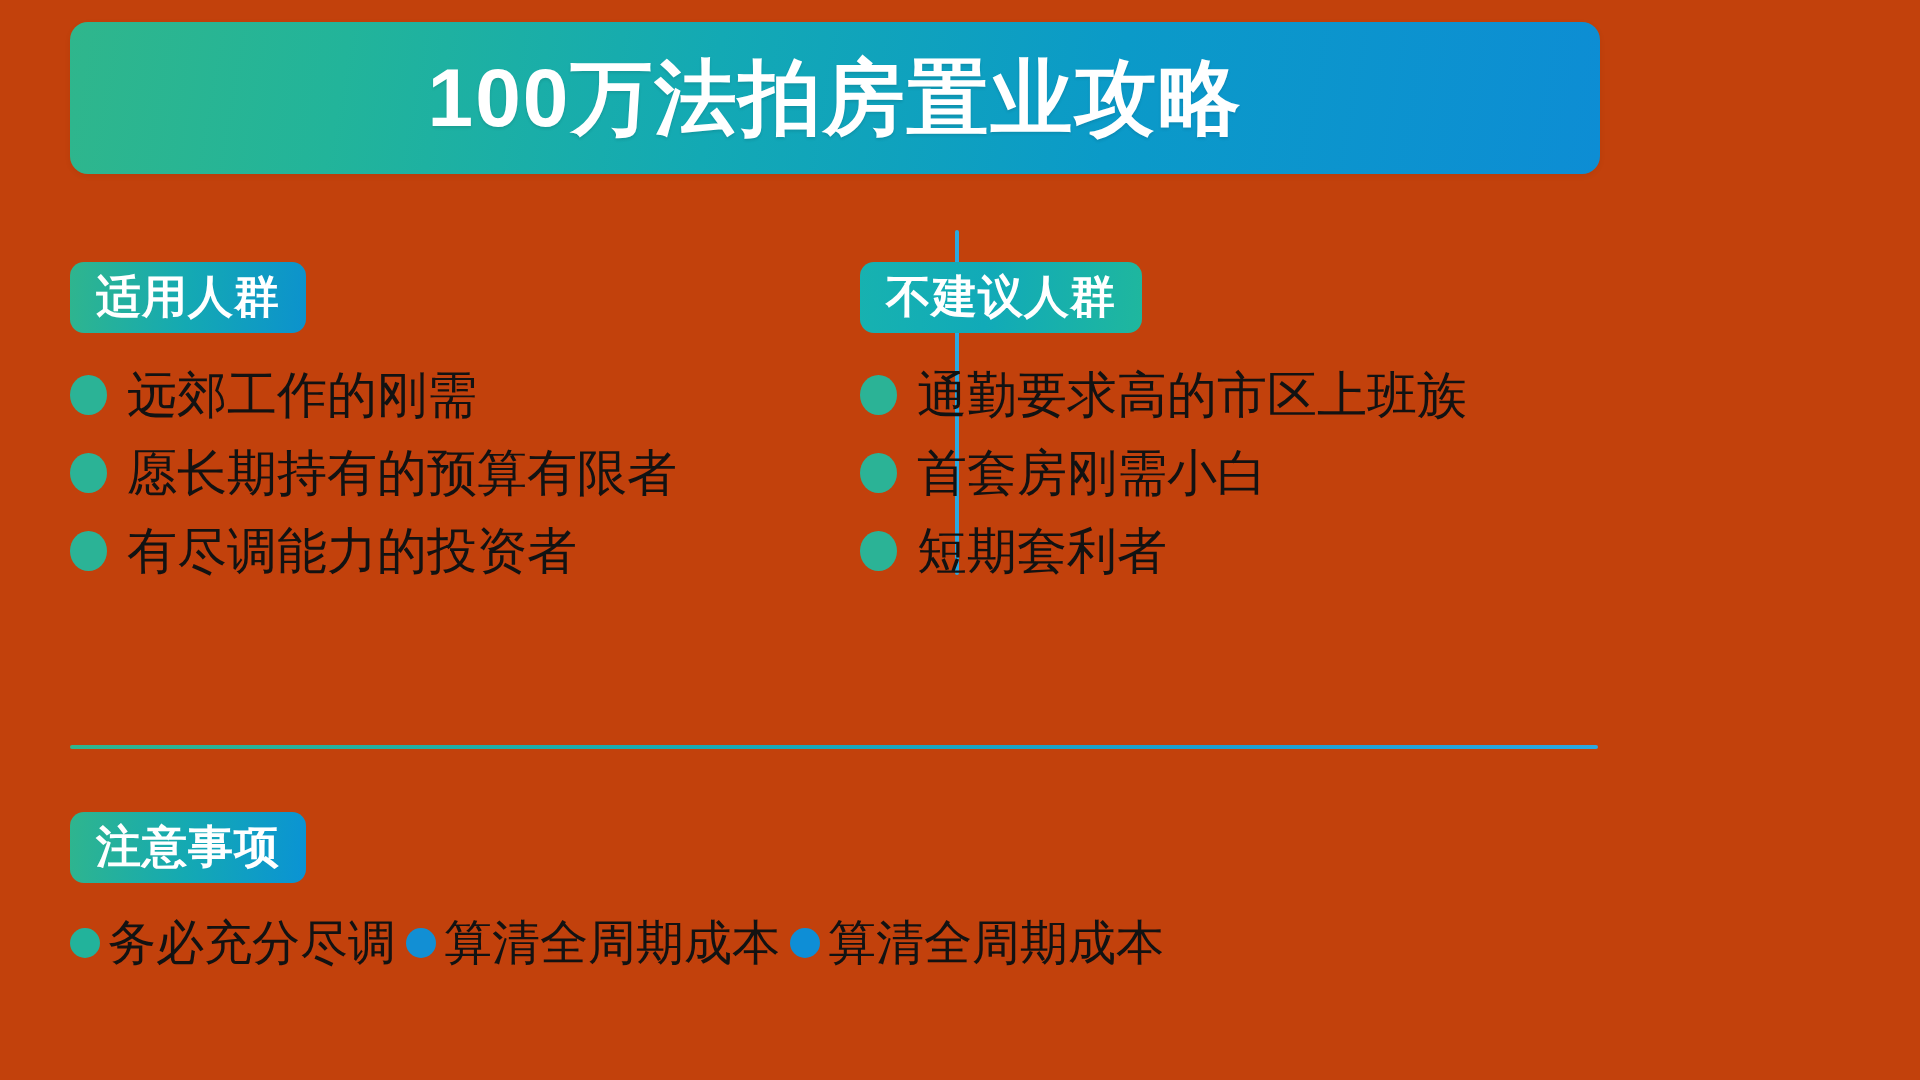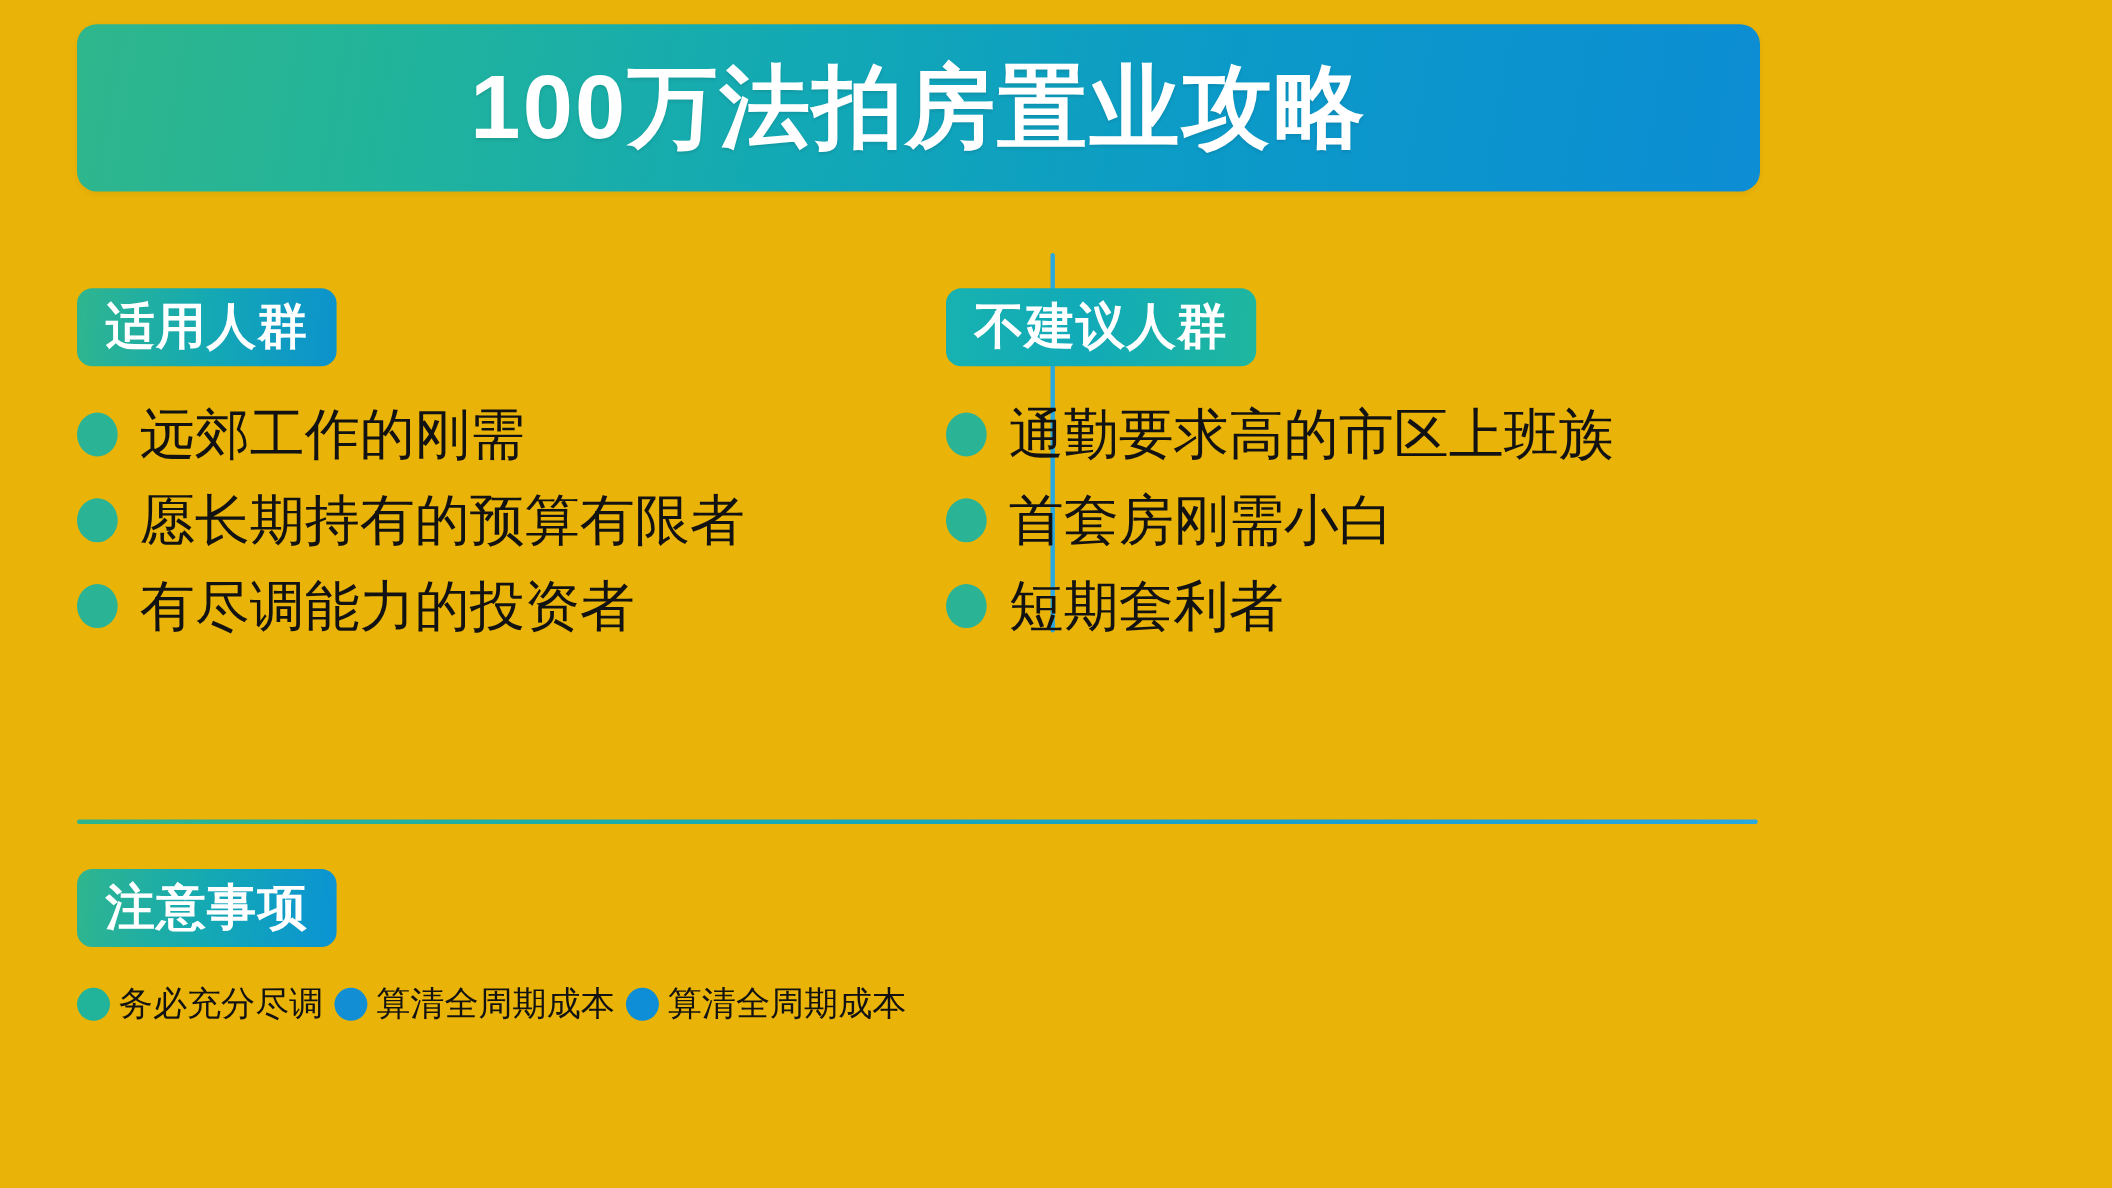--- a/index.html
+++ b/index.html
@@ -10,21 +10,21 @@
   body {
     width: 1920px;
     height: 1080px;
     font-family: "Liberation Sans", "DejaVu Sans", sans-serif;
     overflow: hidden;
   }
   .poster {
     position: relative;
     width: 1920px;
     height: 1080px;
-    background: #eab308;
+    background: #c2410c;
     box-sizing: border-box;
     padding: 0;
   }
 
   
   .title-banner {
     position: absolute;
     left: 70px;
     top: 22px;
     width: 1530px;
@@ -129,21 +129,21 @@
     width: 1528px;
     height: 4px;
     border-radius: 2px;
     background: linear-gradient(90deg, #2fb58e 0%, #17abb2 40%, #1b9fd0 75%, #2aa8e0 100%);
   }
 
   
   .notes {
     position: absolute;
     left: 70px;
-    top: 790px;
+    top: 812px;
     width: 1530px;
   }
   .notes-row {
     display: flex;
     align-items: center;
     margin-top: 36px;
     gap: 10px;
   }
   .note-chip {
     display: flex;
@@ -151,21 +151,21 @@
     gap: 8px;
     white-space: nowrap;
   }
   .note-dot {
     width: 30px;
     height: 30px;
     border-radius: 50%;
     flex: 0 0 auto;
   }
   .note-text {
-    font-size: 31px;
+    font-size: 48px;
     font-weight: 500;
     color: #121212;
     line-height: 1;
   }
 </style>
 </head>
 <body>
 
 <div class="poster">
 

